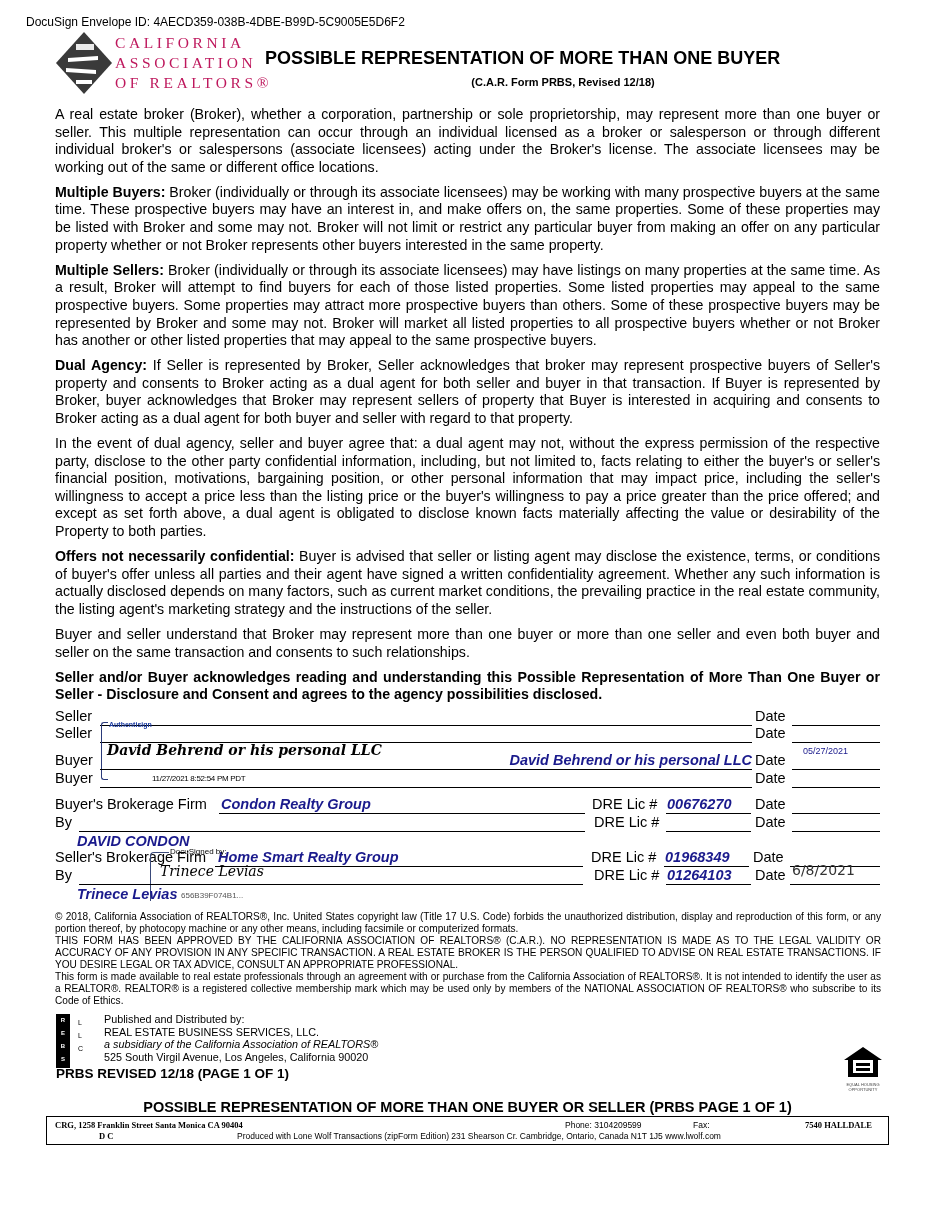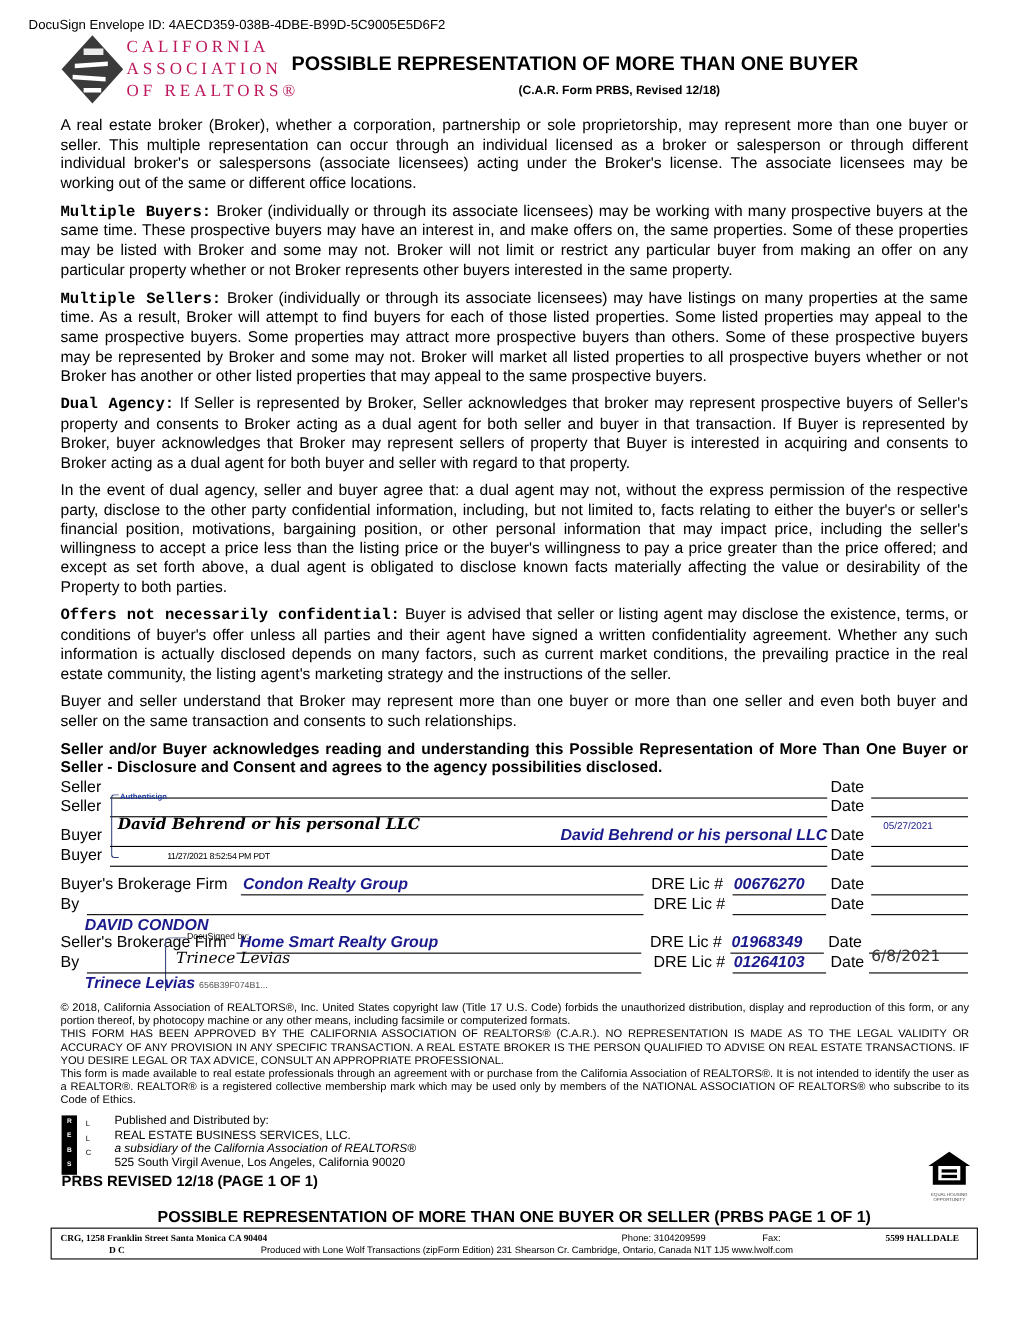--- a/index.html
+++ b/index.html
@@ -4,21 +4,21 @@
 <style>
   html, body { margin:0; padding:0; background:#ffffff; }
   body { width:933px; height:1209px; position:relative; overflow:hidden; font-family:"Liberation Sans", sans-serif; color:#000; }
   .envelope { position:absolute; left:26px; top:15px; font-size:12px; color:#000; }
   .logo { position:absolute; left:54px; top:30px; width:60px; height:66px; }
   .logo-text { position:absolute; left:115px; top:33px; font-family:"Liberation Serif", serif; font-size:15.5px; letter-spacing:3.6px; line-height:20px; color:#be185d; }
   .title { position:absolute; left:265px; top:17px; width:540px; text-align:left; font-weight:bold; font-size:18px; line-height:21px;margin-top:31px; }
   .subtitle { position:absolute; left:265px; top:76px; width:540px; text-align:center; font-weight:bold; font-size:11px;padding-left:28px; }
   .body-text { position:absolute; left:55px; top:106px; width:825px; font-size:14.2px; line-height:17.6px; text-align:justify; }
   .body-text p { margin:0 0 7.5px 0; }
-  .body-text b { font-weight:bold;font-family:Liberation Mono, monospace; }
+  .body-text b { font-weight:bold; }
   .ack { font-weight:bold; }
   .sig { position:absolute; left:55px; width:825px; font-size:14.5px; }
   .row { position:absolute; left:0; height:18px; width:825px; }
   .lbl { position:absolute; top:0; }
   .line { position:absolute; border-bottom:1px solid #000; height:17px; }
   .blue { color:#1a1a8c; font-weight:bold; font-style:italic; }
   .sigscript { font-family:"DejaVu Serif", serif; font-style:italic; font-size:14px; color:#000; }
   .small { font-size:9px; }
   .legal { position:absolute; left:55px; top:911px; width:826px; font-size:10.1px; line-height:12px; text-align:justify; }
   .legal p { margin:0; }
@@ -185,16 +185,16 @@
     <rect x="14" y="22" width="14" height="3" fill="#000"></rect>
   </svg>
   <div class="eho-text">EQUAL HOUSING OPPORTUNITY</div>
 </div>
 
 <div class="footer-title">POSSIBLE REPRESENTATION OF MORE THAN ONE BUYER OR SELLER (PRBS PAGE 1 OF 1)</div>
 <div class="footer-box">
   <span style="position:absolute; left:8px; top:3px; font-family:'Liberation Serif', serif; font-weight:bold;">CRG, 1258 Franklin Street Santa Monica CA 90404</span>
   <span style="position:absolute; left:518px; top:3px;">Phone: 3104209599</span>
   <span style="position:absolute; left:646px; top:3px;">Fax:</span>
-  <span style="position:absolute; left:758px; top:3px; font-family:'Liberation Serif', serif; font-weight:bold;">5599 HALLDALE</span>
+  <span style="position:absolute; left:758px; top:3px; font-family:'Liberation Serif', serif; font-weight:bold;">7540 HALLDALE</span>
   <span style="position:absolute; left:8px; top:14px; font-family:'Liberation Serif', serif; font-weight:bold;padding-left:44px;">D C</span>
   <span style="position:absolute; left:190px; top:14px;">Produced with Lone Wolf Transactions (zipForm Edition) 231 Shearson Cr. Cambridge, Ontario, Canada N1T 1J5   www.lwolf.com</span>
 </div>
 
 </body></html>

